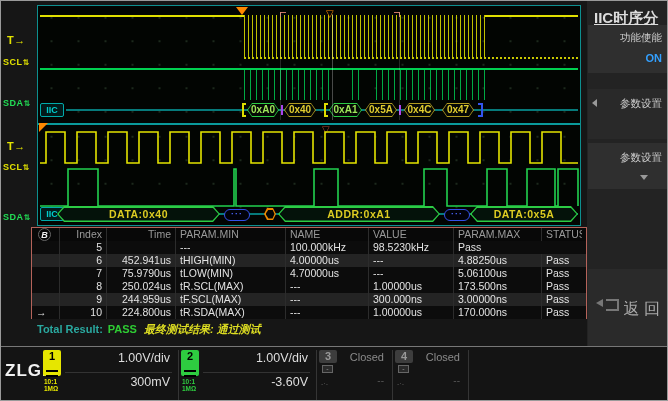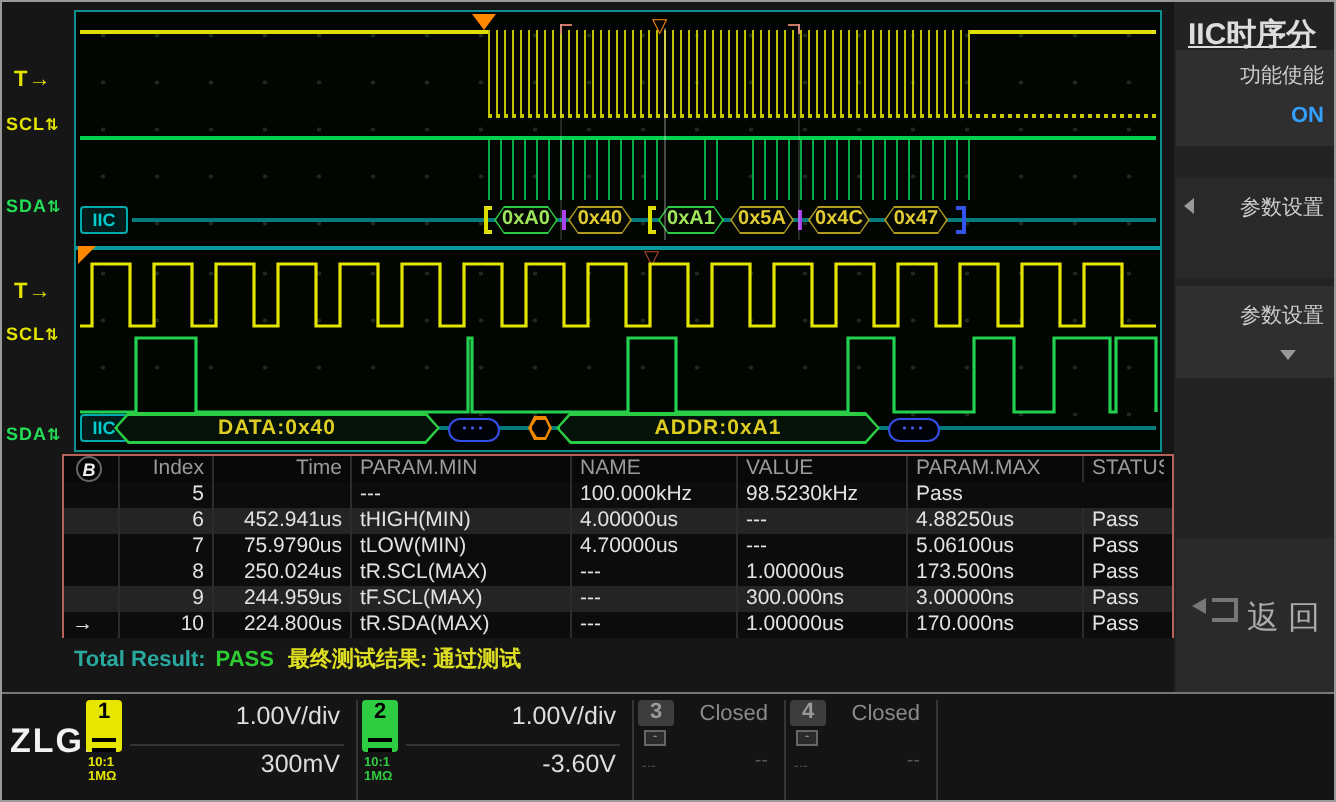--- a/index.html
+++ b/index.html
@@ -90,21 +90,21 @@
   .thead > div { color:#9a9a9a; }
   .r-dark { background:#0c0c0c; } .r-lite { background:#242424; }
   .pass { color:#22cc33; }
   .b-badge { position:absolute; left:6px; top:0px; width:13px; height:13px;
              border:1px solid #666; border-radius:50%; background:#050505; color:#eee;
              font-size:9px; font-weight:bold; font-style:italic; text-align:center;
              line-height:12px; }
   .row-arrow { color:#4d9aff; font-weight:bold; font-size:10px; padding-left:4px; }
   #total-line { position:absolute; left:36px; top:321px; font-size:11px; font-weight:bold; }
   #total-line .lab { color:#2aa9a0; } #total-line .st { color:#2ecc33; margin-left:5px; }
-  #total-line .note { color:#dddd22; margin-left:7px; }
+  #total-line .note { color:#dddd22; margin-left:7px;font-style:italic; }
 
   
   #sidebar { position:absolute; left:586px; top:0; width:82px; height:345px; background:#232323; }
   #sb-title { position:absolute; left:0; top:6px; width:82px; height:22px; line-height:22px;
               padding-left:7px; color:#ddd; font-size:15px; font-weight:bold;text-decoration:underline; }
   .sb-rule { position:absolute; left:2px; width:78px; height:1px; background:#4a4a4a; }
   .sb-item { position:absolute; left:1px; width:80px; background:#2f2f2f; }
   .sb-label { position:absolute; right:6px; font-size:10.5px; color:#ccc; }
   .sb-on { position:absolute; right:6px; font-size:11px; font-weight:bold; color:#33a0ff; }
   .tri-left { position:absolute; width:0; height:0; border-top:4px solid transparent;
@@ -229,20 +229,24 @@
         </div>
       <div class="capsule" style="left:186px;top:84px;">···</div>
       <span class="rstart" style="left:226px;top:83px;">
           <i></i>
         </span>
       <div class="dbar" style="left:240px;top:81px;width:162px;">
           <i></i>
           <b>ADDR:0xA1</b>
         </div>
       <div class="capsule" style="left:406px;top:84px;">···</div>
+      <div class="dbar" style="left:432px;top:81px;width:108px;">
+          <i></i>
+          <b>DATA:0x5A</b>
+        </div>
     </div>
   </div>
 
   <div class="cursorline" style="left:302px;top:228px;height:88px;opacity:.6;"></div>
 
   <div id="results">
     <div class="trow thead">
       <div>
           <span class="b-badge">B</span>
         </div>

